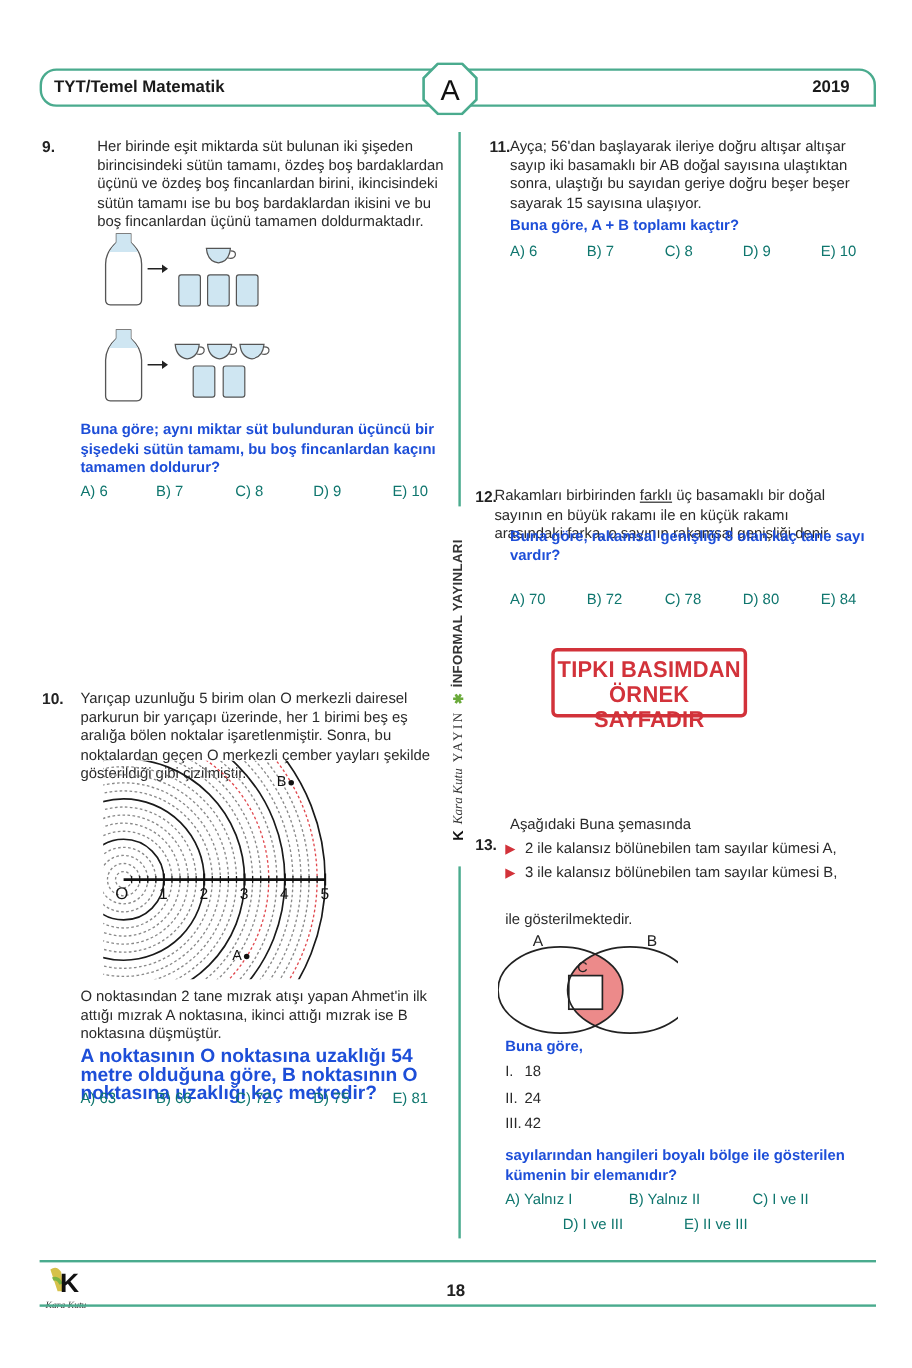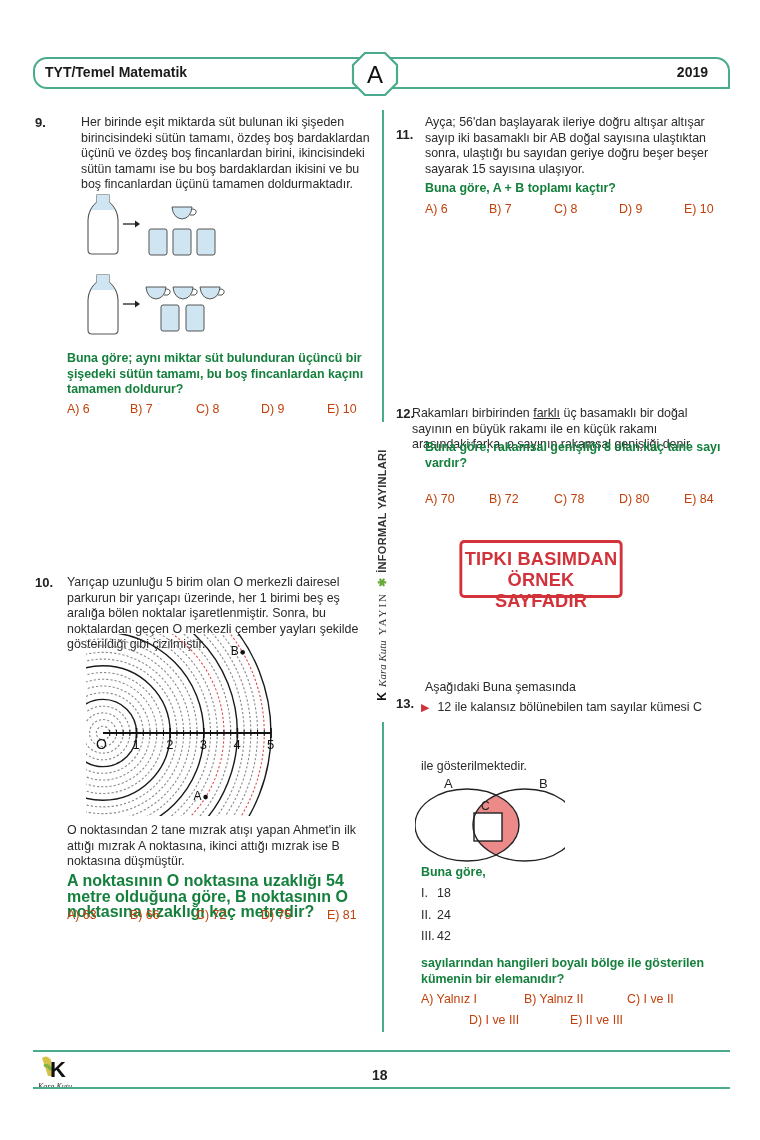--- a/index.html
+++ b/index.html
@@ -4,22 +4,22 @@
 <style>
   html,body{margin:0;padding:0;background:#fff;}
   body{width:760px;height:1140px;position:relative;overflow:hidden;font-family:"Liberation Sans",sans-serif;color:#222;}
   .abs{position:absolute;}
   .header-bar{left:33px;top:57px;width:697px;height:32px;border:2px solid #4aab8e;border-radius:14px 14px 0 14px;box-sizing:border-box;border-top-left-radius:14px;}
   .header-title{left:45px;top:64px;font-size:14px;font-weight:bold;color:#1a1a1a;}
   .header-year{right:52px;top:64px;font-size:14px;font-weight:bold;color:#1a1a1a;}
   .booklet-badge{left:351px;top:52px;width:48px;height:44px;}
   .qnum{font-weight:bold;font-size:13px;}
   .qtext{font-size:12.4px;line-height:15.6px;color:#2a2a2a;}
-  .bold{font-weight:bold;color:#15803d;}
-  .opts{display:flex;font-size:12.4px;color:#c2410c;}
+  .bold{font-weight:bold;color:#1d4ed8;}
+  .opts{display:flex;font-size:12.4px;color:#0f766e;}
   .opts span{display:inline-block;}
   .divider-line{position:absolute;left:382px;width:2px;background:#4aab8e;}
   .vert{position:absolute;left:362px;top:430px;width:40px;height:290px;}
   .vert-inner{position:absolute;left:20px;top:145px;transform:translate(-50%,-50%) rotate(-90deg);white-space:nowrap;font-size:11px;display:flex;align-items:center;gap:5px;}
   .stamp{left:456px;top:540px;width:170px;height:58px;border:3px solid #d2323a;border-radius:5px;box-sizing:border-box;color:#d2323a;font-weight:bold;font-family:"Liberation Sans",sans-serif;text-align:center;font-size:19px;line-height:21px;padding-top:5px;letter-spacing:0.2px;transform:scaleX(0.96);}
   .bullet{color:#d2323a;font-size:11px;margin-right:8px;}
   .footer-line{left:33px;width:697px;height:2px;background:#4aab8e;}
   .page-num{left:372px;top:1067px;font-size:14px;font-weight:bold;}
   .roman{font-size:12.4px;color:#2a2a2a;}
 </style>
@@ -192,21 +192,21 @@
 <div class="abs qtext bold" style="left:67px;top:873px;width:300px;font-size:16px;">A noktasının O noktasına uzaklığı 54 metre olduğuna göre, B noktasının O noktasına uzaklığı kaç metredir?</div>
 <div class="abs opts" style="left:67px;top:908px;width:300px;">
   <span style="width:63px">A) 63</span>
   <span style="width:66px">B) 66</span>
   <span style="width:65px">C) 72</span>
   <span style="width:66px">D) 75</span>
   <span>E) 81</span>
 </div>
 
 <div class="abs" style="left:396px;top:115px;width:332px;">
-  <span class="abs qnum" style="left:0;top:0;margin-top:12px;">11.</span>
+  <span class="abs qnum" style="left:12px;top:0;">11.</span>
   <div class="abs qtext" style="left:29px;top:0;width:302px;">Ayça; 56'dan başlayarak ileriye doğru altışar altışar sayıp iki basamaklı bir AB doğal sayısına ulaştıktan sonra, ulaştığı bu sayıdan geriye doğru beşer beşer sayarak 15 sayısına ulaşıyor.</div>
 </div>
 <div class="abs qtext bold" style="left:425px;top:181px;width:300px;">Buna göre, A + B toplamı kaçtır?</div>
 <div class="abs opts" style="left:425px;top:202px;width:305px;">
   <span style="width:64px">A) 6</span>
   <span style="width:65px">B) 7</span>
   <span style="width:65px">C) 8</span>
   <span style="width:65px">D) 9</span>
   <span>E) 10</span>
 </div>
@@ -227,21 +227,22 @@
 <div class="abs stamp">
   <div>TIPKI BASIMDAN</div>
   <div>ÖRNEK SAYFADIR</div>
 </div>
 
 <div class="abs" style="left:396px;top:680px;width:332px;">
   <span class="abs qnum" style="left:0;top:16px;">13.</span>
   <div class="abs qtext" style="left:29px;top:0;width:302px;">Aşağıdaki Buna şemasında</div>
 </div>
 <div class="abs qtext" style="left:421px;top:700px;width:305px;">
-  <div style="height:20px;"><span class="bullet">▶</span><span>12 ile kalansız bölünebilen tam sayılar kümesi C</span></div>
+  <div style="height:20px;"><span class="bullet">▶</span><span>2 ile kalansız bölünebilen tam sayılar kümesi A,</span></div>
+  <div style="height:20px;"><span class="bullet">▶</span><span>3 ile kalansız bölünebilen tam sayılar kümesi B,</span></div>
 </div>
 <div class="abs qtext" style="left:421px;top:759px;width:300px;">ile gösterilmektedir.</div>
 
 <svg class="abs" style="left:415px;top:775px;" width="150" height="90">
   <defs>
     <clipPath id="clipA">
         <ellipse cx="52" cy="50" rx="52" ry="36"></ellipse>
       </clipPath>
   </defs>
   <ellipse cx="110" cy="50" rx="52" ry="36" clip-path="url(#clipA)" id="venn-shade" fill="#ec8a8a"></ellipse>

